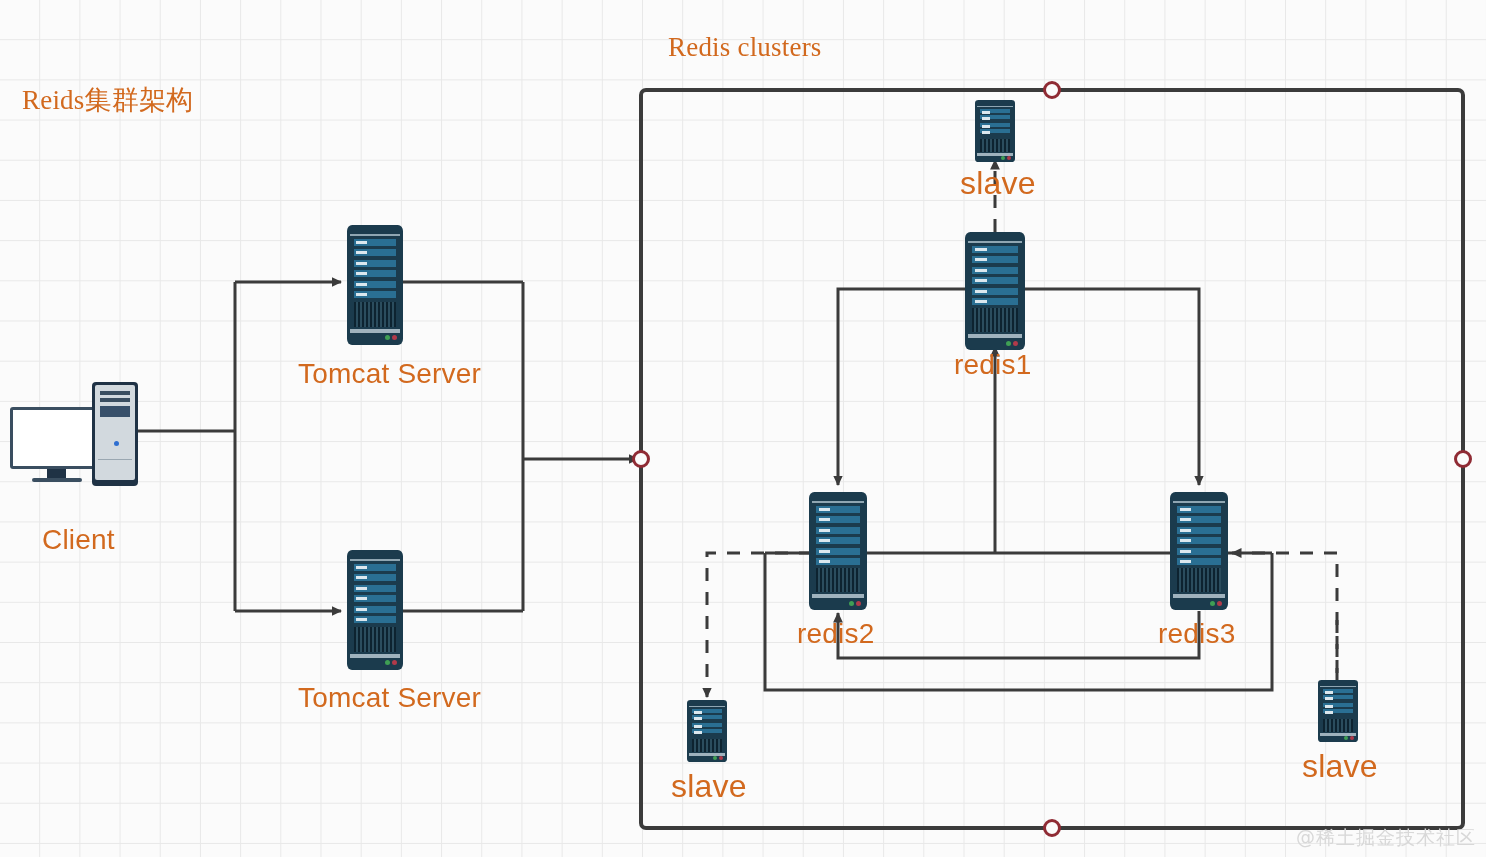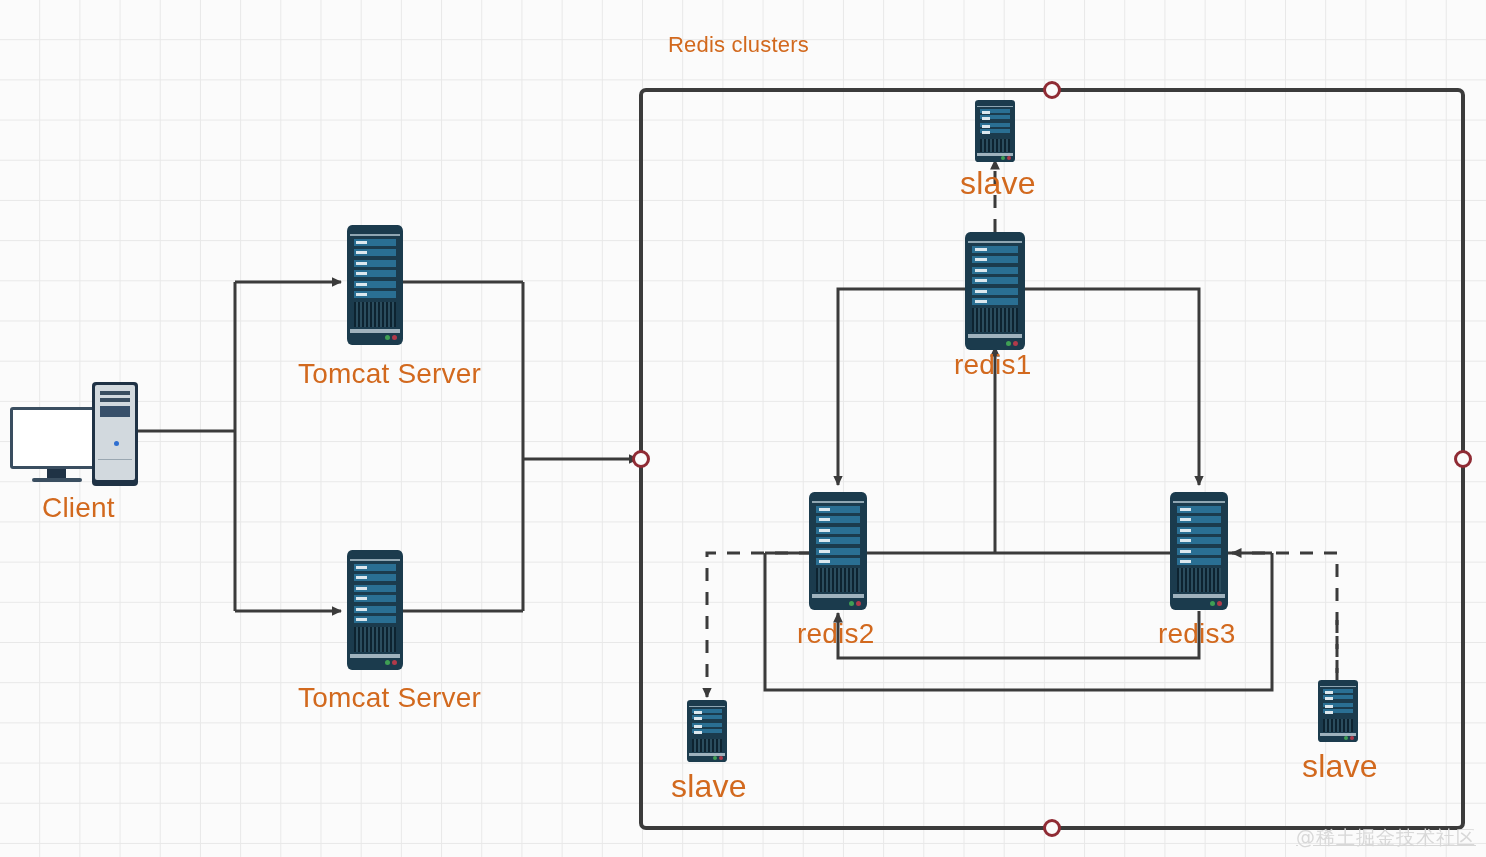--- a/index.html
+++ b/index.html
@@ -22,21 +22,21 @@
   #svglayer{position:absolute;left:0;top:0;width:1486px;height:857px;}
 
   .label{
     position:absolute;
     color:#D2691E;
     white-space:nowrap;
     font-family:"Liberation Sans",sans-serif;
     font-weight:400;
     letter-spacing:.2px;
   }
-  .title{font-size:22px;}
+  .title{font-size:27px;font-family:Liberation Serif, serif;}
   .nodelabel{font-size:28px;}
   .small-nodelabel{font-size:32px;}
 
   
   .server{position:absolute;}
   .server .body{
     position:absolute;left:0;top:0;width:100%;height:100%;
     background:#1b3b4d;
     border-radius:9%/5%;
   }
@@ -95,21 +95,20 @@
     background:#ffffff;border:3px solid #3a4e60;border-radius:3px;box-sizing:border-box;
   }
   .pc .stand-neck{position:absolute;left:37px;top:87px;width:19px;height:10px;background:#1f3245;}
   .pc .stand-base{position:absolute;left:22px;top:96px;width:50px;height:4px;background:#3a4e60;border-radius:2px;}
 
   .watermark{
     position:absolute;right:10px;bottom:6px;
     color:#d8d8d8;font-size:19px;
     font-family:"DejaVu Sans",sans-serif;
     letter-spacing:1px;
-    text-decoration:underline;
   }
 </style>
 </head>
 <body>
 
 <div id="canvas">
 
   <svg id="svglayer" viewBox="0 0 1486 857" xmlns="http://www.w3.org/2000/svg">
     <defs>
       <marker id="ah" markerWidth="11" markerHeight="11" refX="9.5" refY="5.5" orient="auto" markerUnits="userSpaceOnUse">
@@ -149,38 +148,39 @@
       <path d="M1337,697 L1337,553 L1232,553" stroke-dasharray="13,11" marker-end="url(#ah)"></path>
       <path d="M1337,620 L1337,697" stroke-dasharray="13,11" marker-end="url(#ah)"></path>
     </g>
 
     <circle cx="1052" cy="90" r="7.5" fill="#fbfbfb" stroke="#8f2b34" stroke-width="3"></circle>
     <circle cx="641" cy="459" r="7.5" fill="#fbfbfb" stroke="#8f2b34" stroke-width="3"></circle>
     <circle cx="1463" cy="459" r="7.5" fill="#fbfbfb" stroke="#8f2b34" stroke-width="3"></circle>
     <circle cx="1052" cy="828" r="7.5" fill="#fbfbfb" stroke="#8f2b34" stroke-width="3"></circle>
   </svg>
 
+  <div class="label title" style="left:22px;top:82px;">Reids集群架构</div>
 
   <div class="label title" style="left:668px;top:32px;">Redis clusters</div>
 
   <div class="pc" style="left:10px;top:382px;width:128px;height:100px;">
     <div class="monitor"></div>
     <div class="stand-neck"></div>
     <div class="stand-base"></div>
     <div class="tower">
       <div class="tower-in">
         <div class="tslot1"></div>
         <div class="tslot2"></div>
         <div class="tslot3"></div>
         <div class="tdot"></div>
         <div class="tline"></div>
       </div>
     </div>
   </div>
-  <div class="label nodelabel" style="left:42px;top:492px;">Client</div>
+  <div class="label nodelabel" style="left:42px;top:524px;">Client</div>
 
   <div class="server srv-lg" style="left:347px;top:225px;width:56px;height:120px;">
     <div class="body"></div>
     <div class="topcap"></div>
     <div class="bars">
       <div class="bargrp">
           <div class="bar"></div>
           <div class="bar"></div>
         </div>
       <div class="bargrp">

